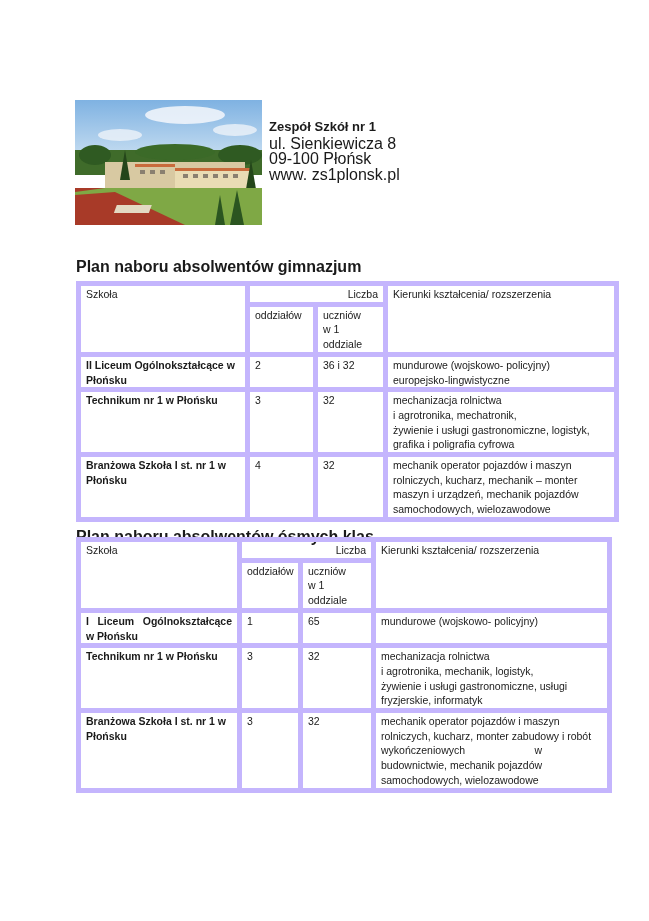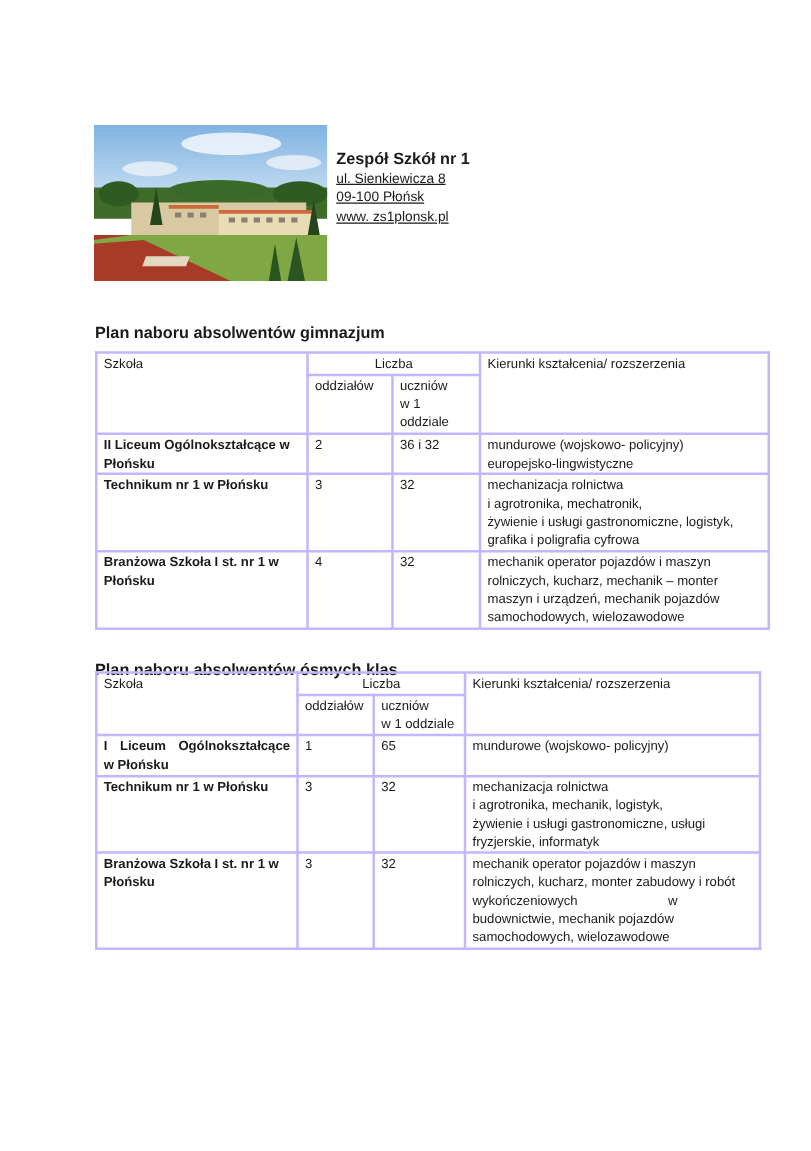--- a/index.html
+++ b/index.html
@@ -11,32 +11,32 @@
       position: absolute; left: 75px; top: 100px; width: 187px; height: 125px;
       overflow: hidden;
     }
     .photo svg { display: block; }
     .school-info {
       position: absolute; left: 269px; top: 118px; font-size: 11px; line-height: 15.5px;
     }
     .school-info .name1, .school-info .name2 {
       font-weight: bold; font-size: 13px; line-height: 18px;
     }
-    .school-info .line { font-size: 11px; line-height: 15.3px; text-decoration: underline; }
+    .school-info .line { font-size: 16px; line-height: 15.3px; }
     .section-title {
-      position: absolute; left: 76px; font-size: 13px; font-weight: bold;
+      position: absolute; left: 76px; font-size: 16px; font-weight: bold;
     }
     table.plan {
       position: absolute; left: 76px; border-collapse: collapse;
       font-size: 10.5px; line-height: 14.7px; table-layout: fixed;
     }
     table.plan td {
-      border: 2px solid #c4b5fd; vertical-align: top; padding: 1px 5px 0 5px;
+      border: 5px solid #c4b5fd; vertical-align: top; padding: 1px 5px 0 5px;
     }
-    table.plan td.center { text-align: center; }
+    table.plan td.center { text-align: right; }
     table.plan td.bold { font-weight: bold; }
     .justify { text-align: justify; text-align-last: justify; }
     .wrap { white-space: pre-line; }
   </style>
 </head>
 <body>
 
 <div class="photo">
   <svg width="187" height="125" viewBox="0 0 187 125">
     <defs>

